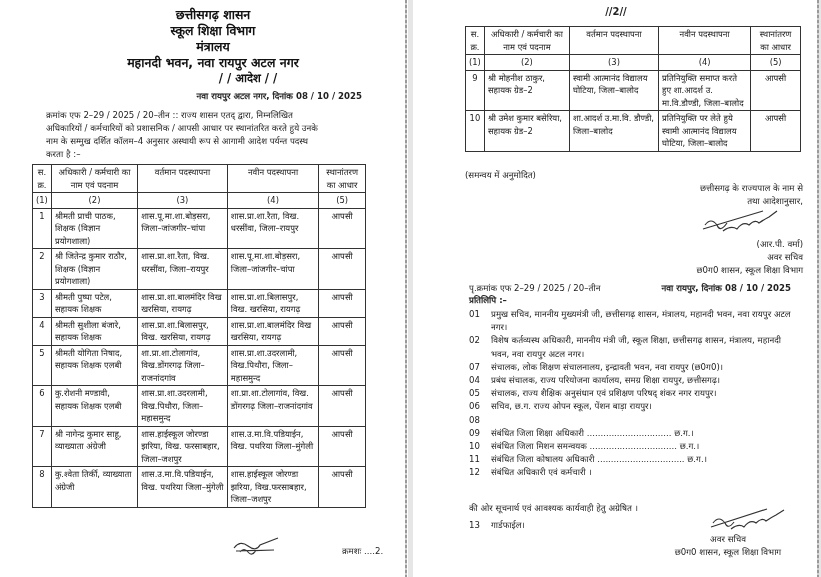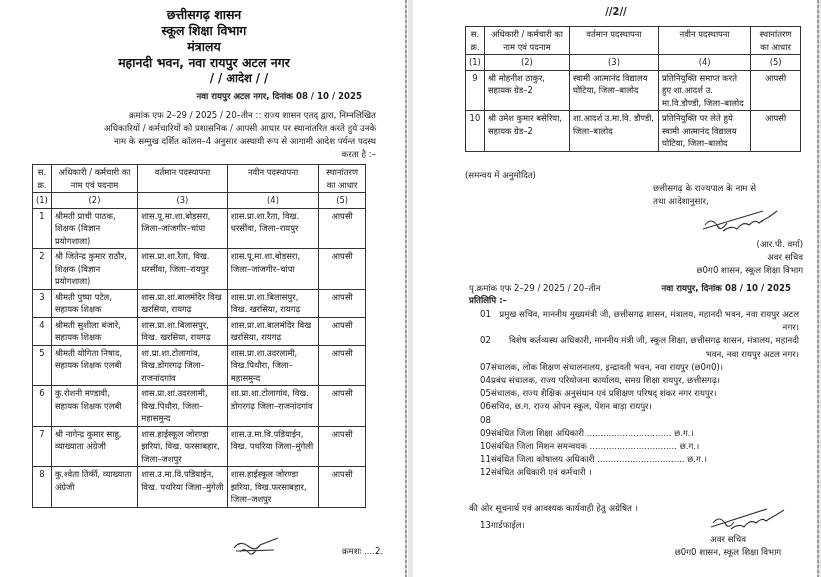--- a/index.html
+++ b/index.html
@@ -13,22 +13,22 @@
   .page {
     position: absolute; top: 0; background: #fff; height: 577px;
     box-sizing: border-box;
   }
   #page1 { left: 0; width: 408px; }
   #page2 { left: 413px; width: 406px; }
   .edge { position: absolute; top: 0; width: 2px; height: 577px;
           background: repeating-linear-gradient(#9a9a9a 0 3px, #cfcfcf 3px 5px); }
   .edge.p1 { left: 405px; }
   .edge.p2 { left: 404px; }
-  .hdr { position: absolute; left: 0; width: 408px; text-align: center; font-weight: bold; font-size: 12.5px; color: #111; }
-  .txt { position: absolute; font-size: 8.6px; line-height: 13px; color: #222; text-align: right; }
+  .hdr { position: absolute; left: 9px; width: 408px; text-align: center; font-weight: bold; font-size: 12.5px; color: #111; }
+  .txt { position: absolute; font-size: 8.6px; line-height: 13px; color: #222; }
   table.grid {
     position: absolute; border-collapse: collapse; font-size: 8.4px; line-height: 12.5px; color: #222;
   }
   table.grid td, table.grid th {
     border: 1px solid #333; vertical-align: top; padding: 1px 3px; font-weight: normal;
   }
   table.grid th { text-align: center; }
   table.grid td.c { text-align: center; }
   .sig { position: absolute; }
   .list .row { display: flex; }
@@ -187,21 +187,21 @@
           <td>श्री उमेश कुमार बसेरिया, सहायक ग्रेड–2</td>
           <td>शा.आदर्श उ.मा.वि. डौण्डी, जिला–बालोद</td>
           <td>प्रतिनियुक्ति पर लेते हुये स्वामी आत्मानंद विद्यालय घोटिया, जिला–बालोद</td>
           <td class="c">आपसी</td>
         </tr>
       </tbody>
   </table>
 
   <div class="txt" style="top:169px; left:52px;">(समन्वय में अनुमोदित)</div>
 
-  <div class="txt" style="top:182px; left:240px; width:150px; text-align:left;">
+  <div class="txt" style="top:182px; left:240px; width:150px; text-align:right;">
     <div>छत्तीसगढ़ के राज्यपाल के नाम से</div>
     <div>तथा आदेशानुसार,</div>
   </div>
   <svg class="sig" style="left:280px; top:205px;" width="100" height="34">
     <path d="M10 24 L70 6 M12 20 q6 -8 12 0 q3 8 10 -2 M30 26 q8 -6 14 -2 q6 -8 12 -4 q6 -6 10 -2 q6 -4 10 -6 l8 -6" stroke="#333" stroke-width="1.2" fill="none"></path>
   </svg>
   <div class="txt" style="top:238px; left:240px; width:150px; text-align:right;">
     <div>(आर.पी. वर्मा)</div>
     <div>अवर सचिव</div>
     <div>छ0ग0 शासन, स्कूल शिक्षा विभाग</div>

